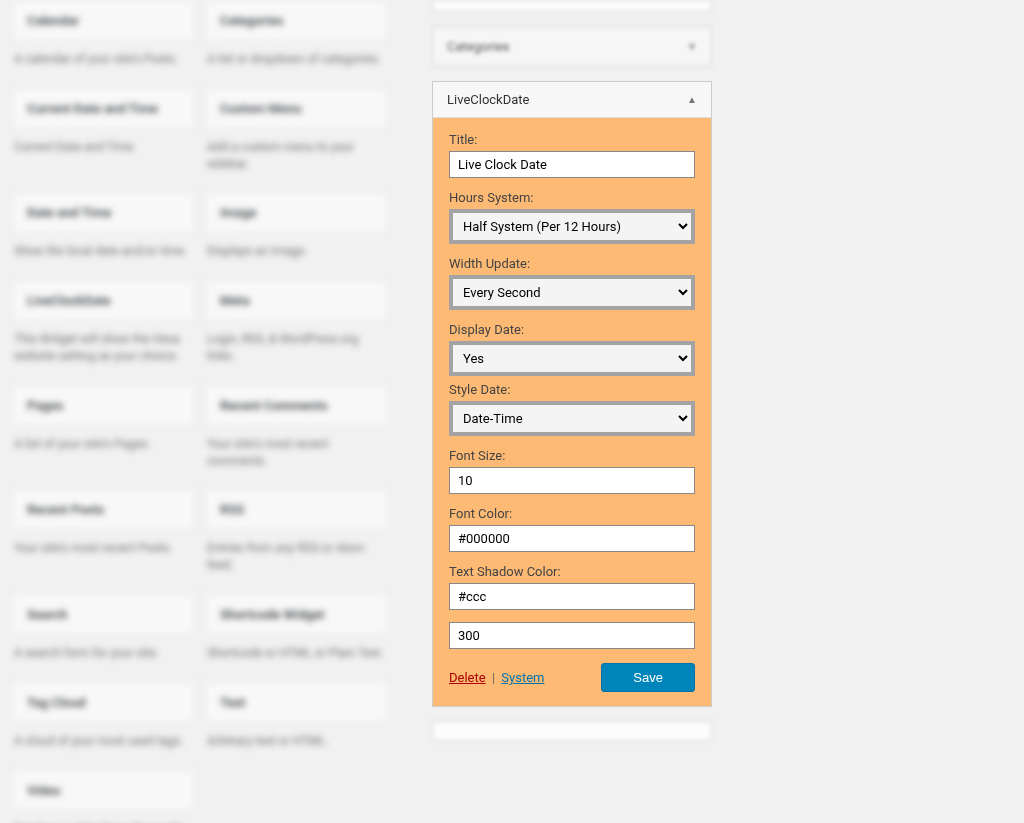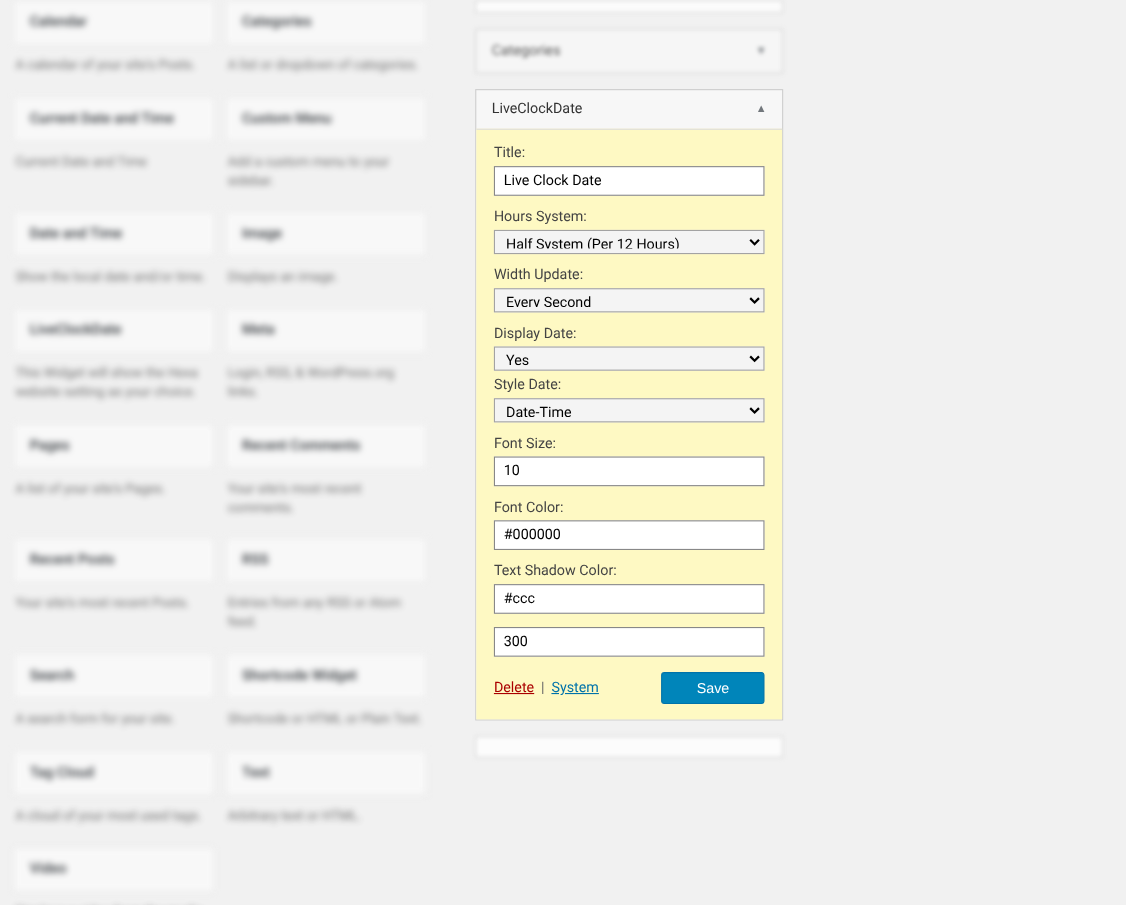--- a/index.html
+++ b/index.html
@@ -72,21 +72,21 @@
       opacity: 0.9;
       display: flex;
       justify-content: space-between;
       align-items: center;
     }
     .toggle-arrow {
       font-size: 10px;
       color: #72777c;
     }
     .panel-body {
-      background: #fef9c3;
+      background: #fdba74;
       border-top: 1px solid #ddd;
       padding: 14px 16px 14px 16px;
     }
     .form-row {
       margin-bottom: 12px;
     }
     .form-row-tight {
       margin-bottom: 6px;
     }
     .form-label {
@@ -98,26 +98,26 @@
     .text-input {
       width: 100%;
       border: 1px solid #888;
       padding: 5px 8px;
       font-size: 13px;
       background: #fff;
       font-family: inherit;
     }
     .select-input {
       width: 100%;
-      border: 1px solid #a3a3a3;
+      border: 4px solid #a3a3a3;
       padding: 4px 6px;
       font-size: 13px;
       background: #f4f4f4;
       font-family: inherit;
-      height: 22px;
+      height: 35px;
     }
     .section-divider {
       text-align: center;
       border-bottom: 1px solid #ddd;
       padding-bottom: 10px;
       margin-top: 14px;
       margin-bottom: 14px;
     }
     .section-divider a {
       color: #0073aa;

